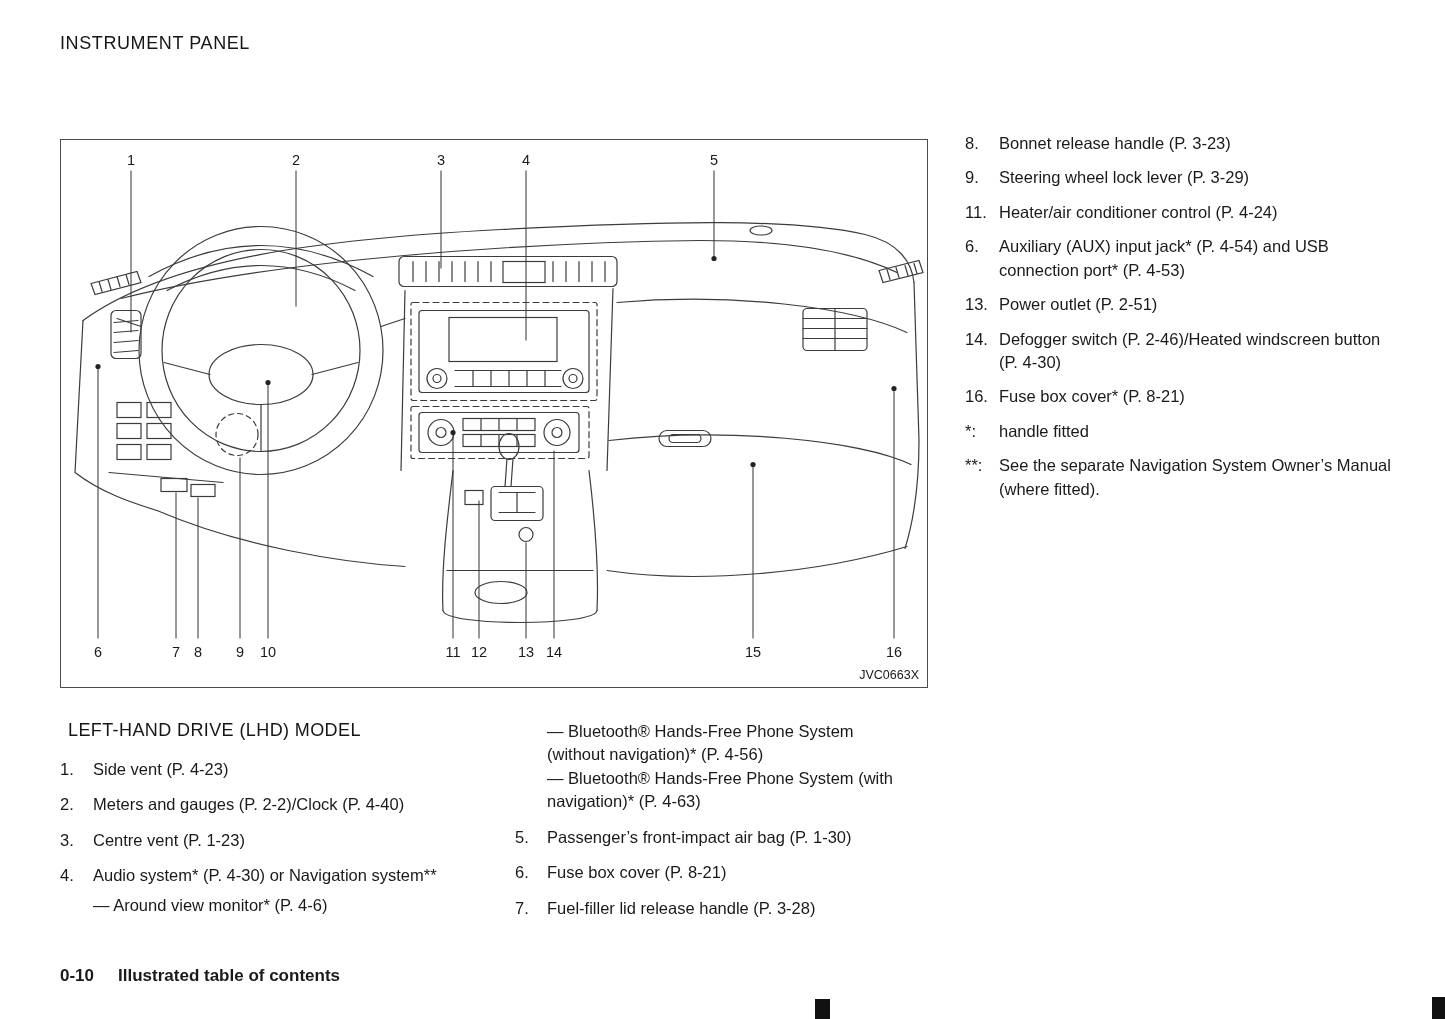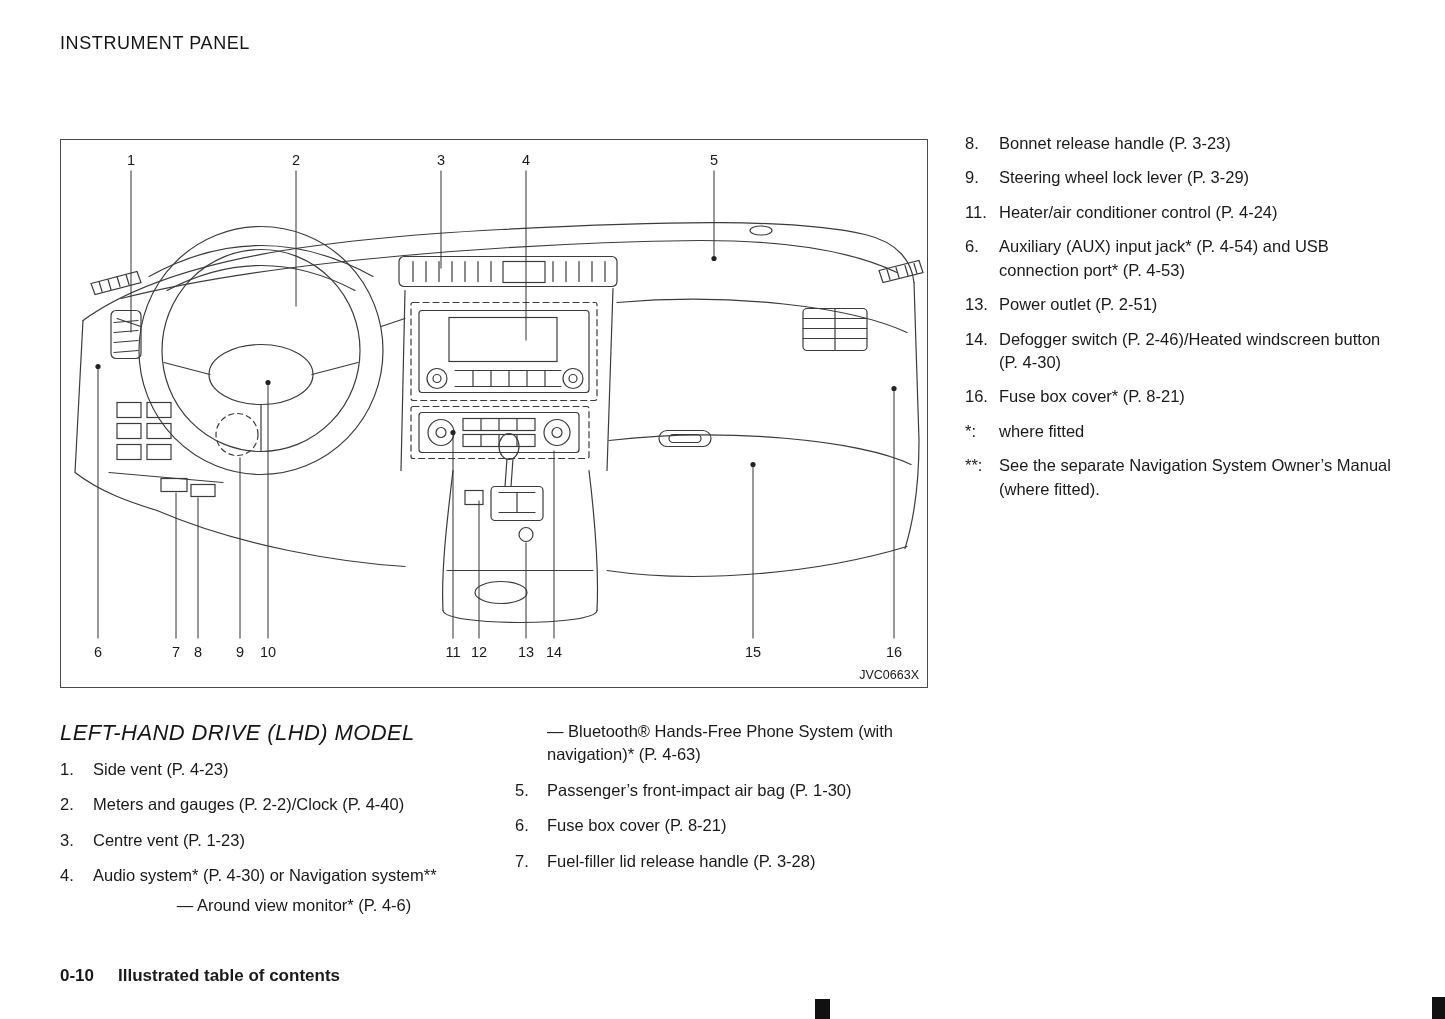--- a/index.html
+++ b/index.html
@@ -19,27 +19,27 @@
   }
   .figure-box svg{display:block;width:100%;height:100%;}
   svg text{font-family:"Liberation Sans", sans-serif;}
 
   .right-col{position:absolute;left:965px;top:132px;width:428px;}
   .li{display:flex;margin-bottom:11px;font-size:16.5px;line-height:1.42;}
   .li .num{flex:0 0 34px;}
   .li .txt{flex:1;}
 
   .section-heading{
-    position:absolute;left:60px;top:720px;margin:0;
-    font-size:22px;font-weight:normal;letter-spacing:0.4px;color:#161616;font-style:italic;
+    position:absolute;left:68px;top:720px;margin:0;
+    font-size:18px;font-weight:normal;letter-spacing:0.4px;color:#161616;
   }
   .left-col{position:absolute;left:60px;top:758px;width:435px;}
   .left-col .li{margin-bottom:12px;}
   .left-col .li .num{flex:0 0 33px;}
-  .sub-line{margin:-6px 0 12px 33px;font-size:16.5px;line-height:1.42;text-align:center;}
+  .sub-line{margin:-6px 0 12px 33px;font-size:16.5px;line-height:1.42;}
 
   .mid-col{position:absolute;left:515px;top:720px;width:385px;}
   .cont-line{margin:0 0 0 32px;font-size:16.5px;line-height:1.42;}
   .mid-col .items{margin-top:12px;}
   .mid-col .li{margin-bottom:12px;}
   .mid-col .li .num{flex:0 0 32px;}
 
   .footer{position:absolute;left:60px;top:966px;font-size:17px;}
   .footer .page-num{font-weight:bold;margin-right:24px;}
   .footer .footer-title{font-weight:bold;}
@@ -203,21 +203,21 @@
     <div class="li">
         <span class="num">14.</span>
         <span class="txt">Defogger switch (P. 2-46)/Heated windscreen button (P. 4-30)</span>
       </div>
     <div class="li">
         <span class="num">16.</span>
         <span class="txt">Fuse box cover* (P. 8-21)</span>
       </div>
     <div class="li">
         <span class="num">*:</span>
-        <span class="txt">where fitted</span>
+        <span class="txt">handle fitted</span>
       </div>
     <div class="li">
         <span class="num">**:</span>
         <span class="txt">See the separate Navigation System Owner’s Manual (where fitted).</span>
       </div>
   </div>
 
   <h2 class="section-heading">LEFT-HAND DRIVE (LHD) MODEL</h2>
 
   <div class="left-col">
@@ -234,20 +234,21 @@
         <span class="txt">Centre vent (P. 1-23)</span>
       </div>
     <div class="li">
         <span class="num">4.</span>
         <span class="txt">Audio system* (P. 4-30) or Navigation system**</span>
       </div>
     <div class="sub-line">— Around view monitor* (P. 4-6)</div>
   </div>
 
   <div class="mid-col">
+    <div class="cont-line">— Bluetooth® Hands-Free Phone System (without navigation)* (P. 4-56)</div>
     <div class="cont-line">— Bluetooth® Hands-Free Phone System (with navigation)* (P. 4-63)</div>
     <div class="items">
       <div class="li">
           <span class="num">5.</span>
           <span class="txt">Passenger’s front-impact air bag (P. 1-30)</span>
         </div>
       <div class="li">
           <span class="num">6.</span>
           <span class="txt">Fuse box cover (P. 8-21)</span>
         </div>

